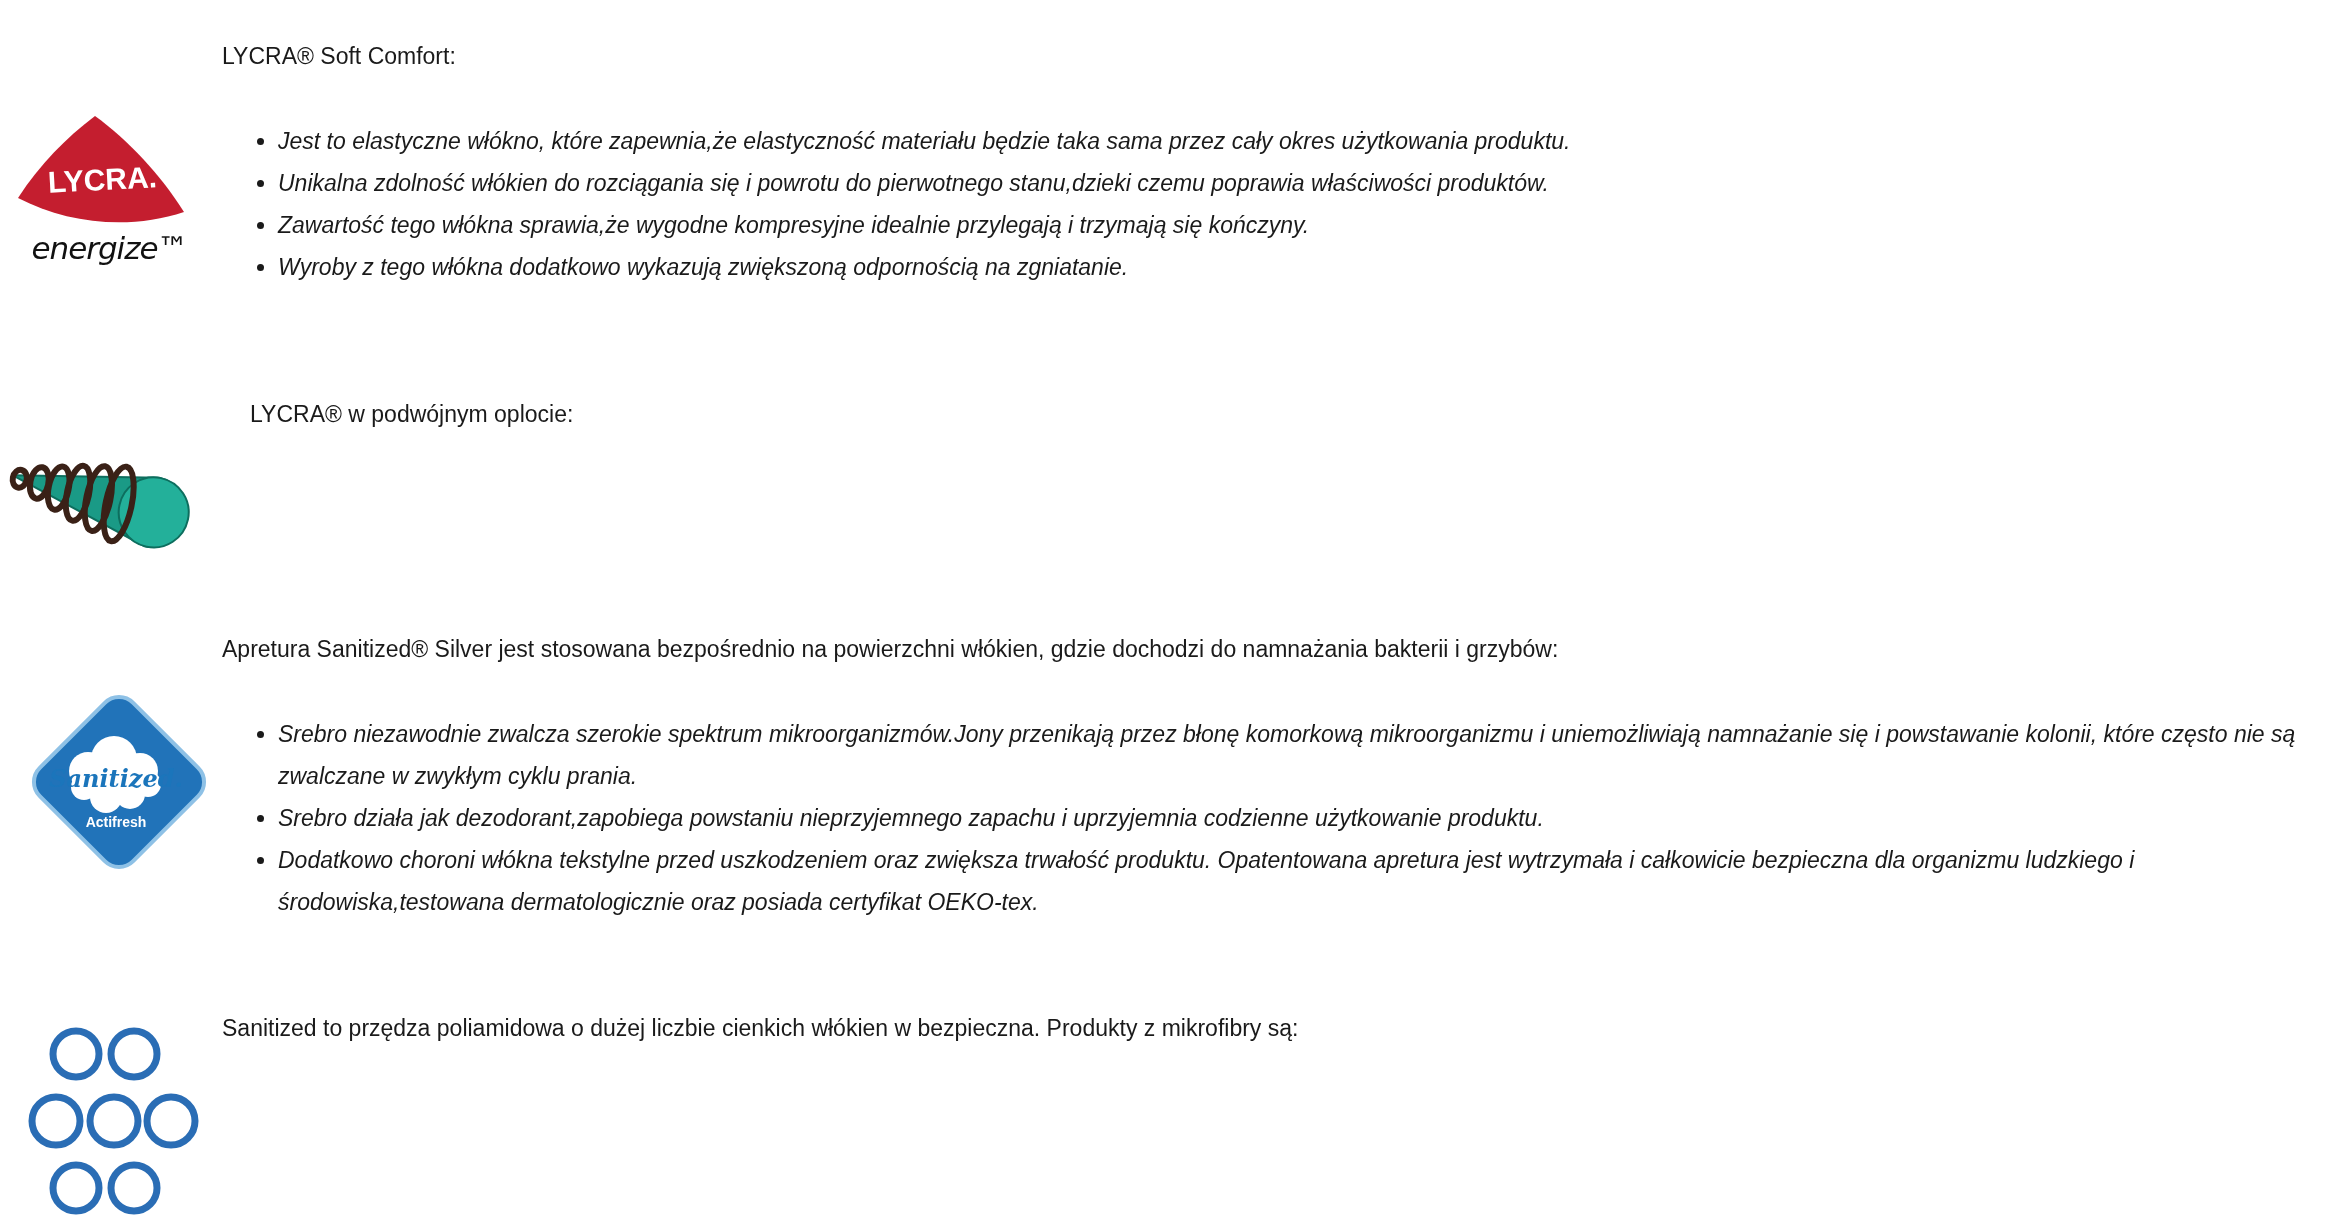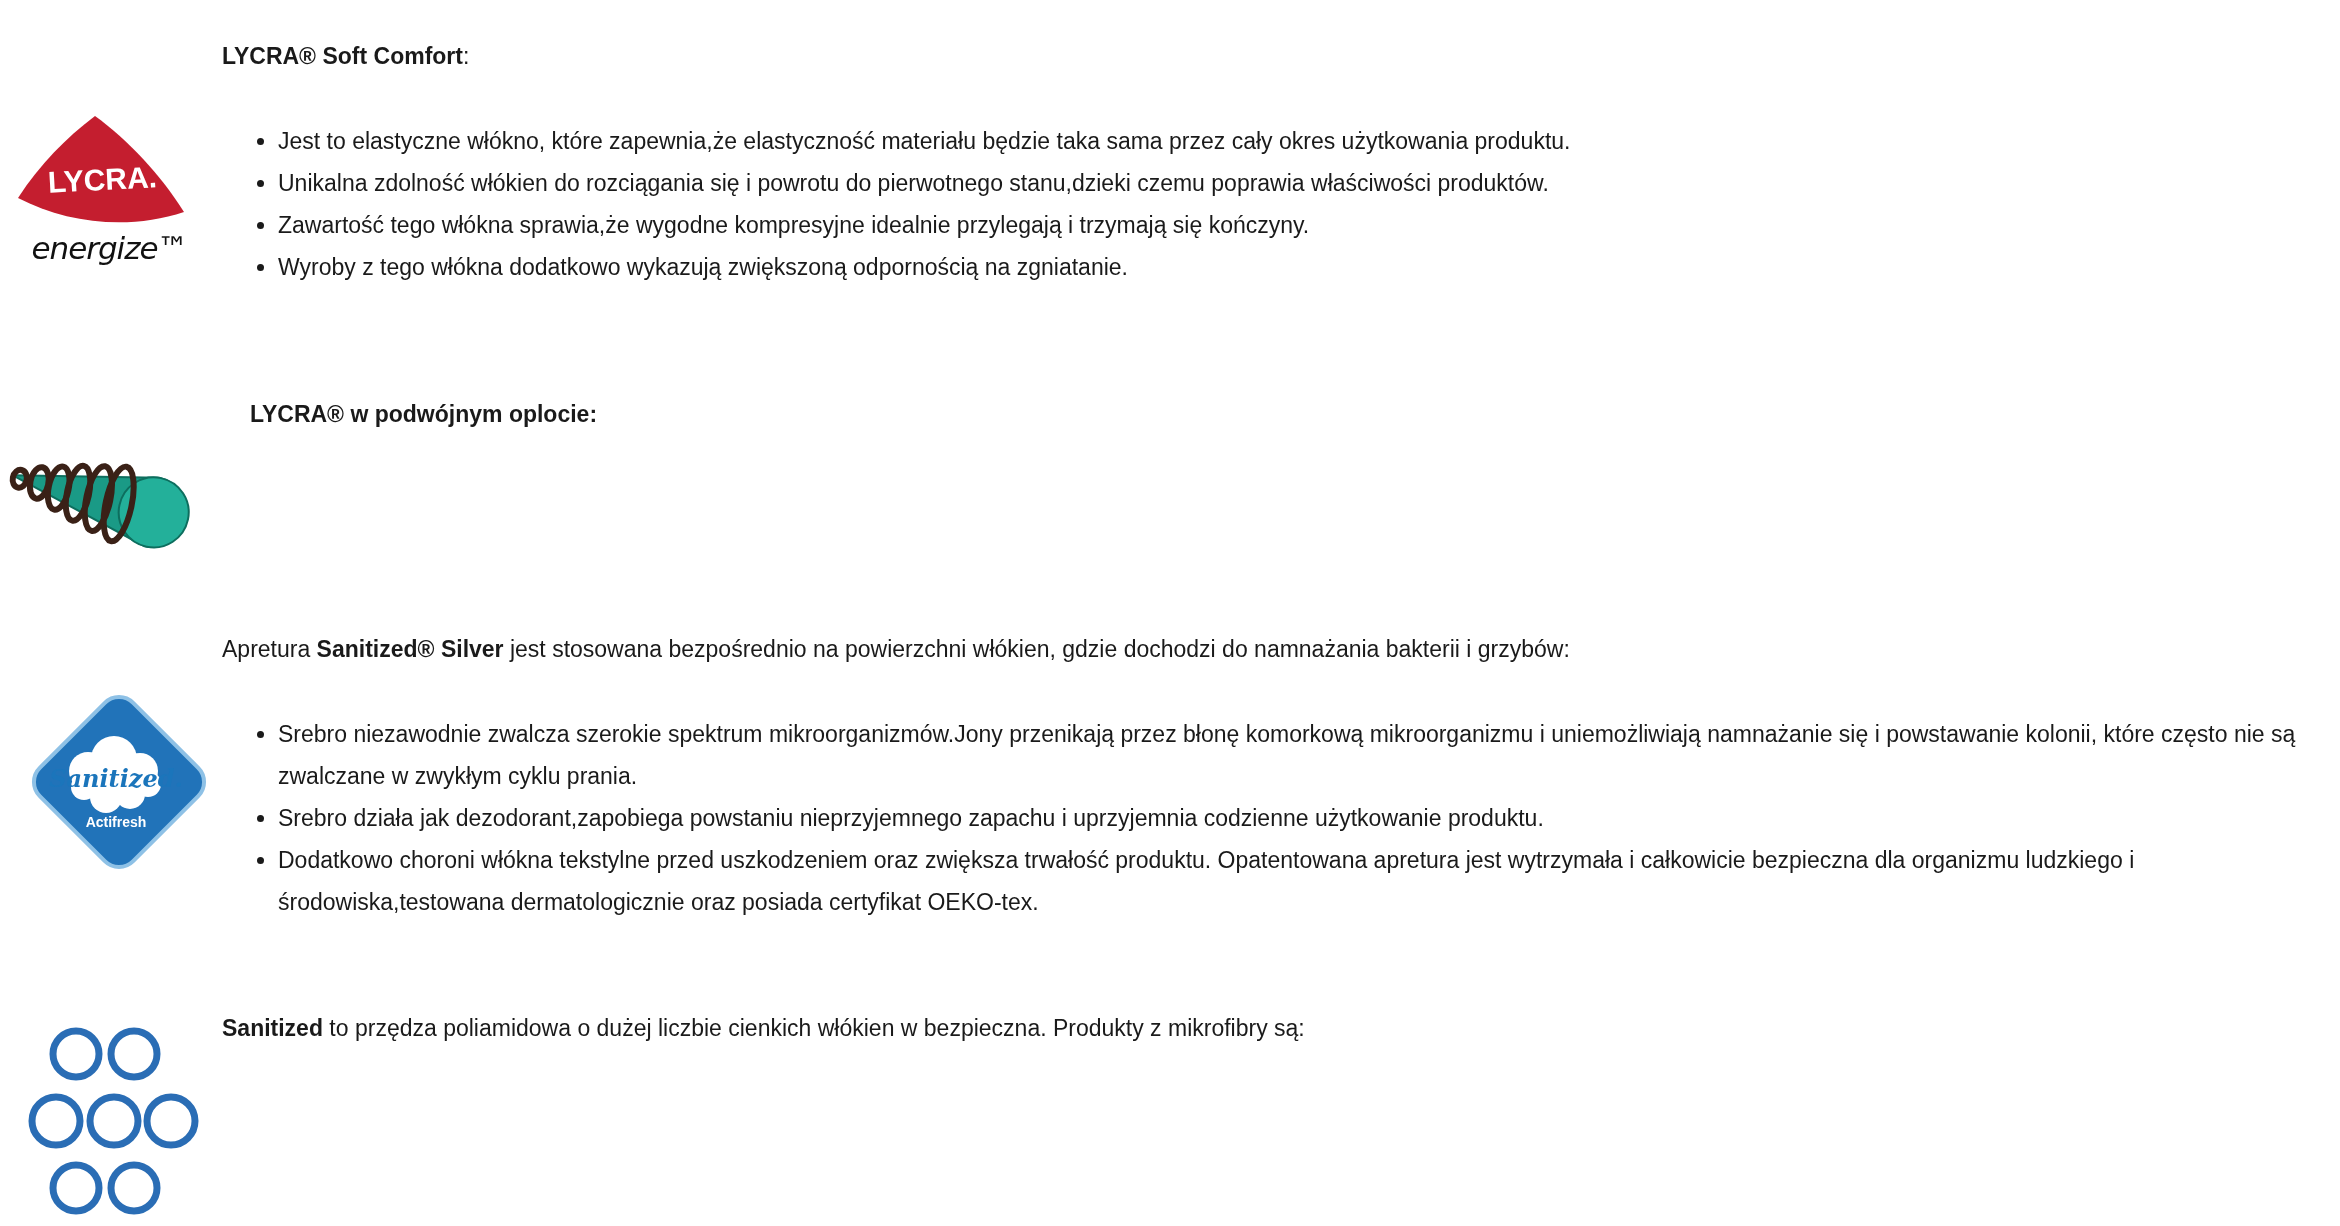--- a/index.html
+++ b/index.html
@@ -32,25 +32,26 @@
     width: 215px;
     text-align: center;
   }
   .content {
     margin-left: 222px;
     width: 2085px;
     font-size: 23px;
     line-height: 32px;
   }
   .intro { margin: 0; }
-  .intro b { font-weight: bold; margin-top: 48px; }
+  .intro b { font-weight: normal; margin-top: 48px; }
   ul.bullets {
     margin: 48px 0 0 0;
     padding-left: 56px;
     list-style: disc;
+    font-style: italic;
   }
   ul.bullets li {
     line-height: 42px;
   }
 
   
   .lycra-logo { left: 2px; top: 70px; }
   .energize-tagline {
     font-family: "DejaVu Sans", sans-serif;
     font-size: 31px;

